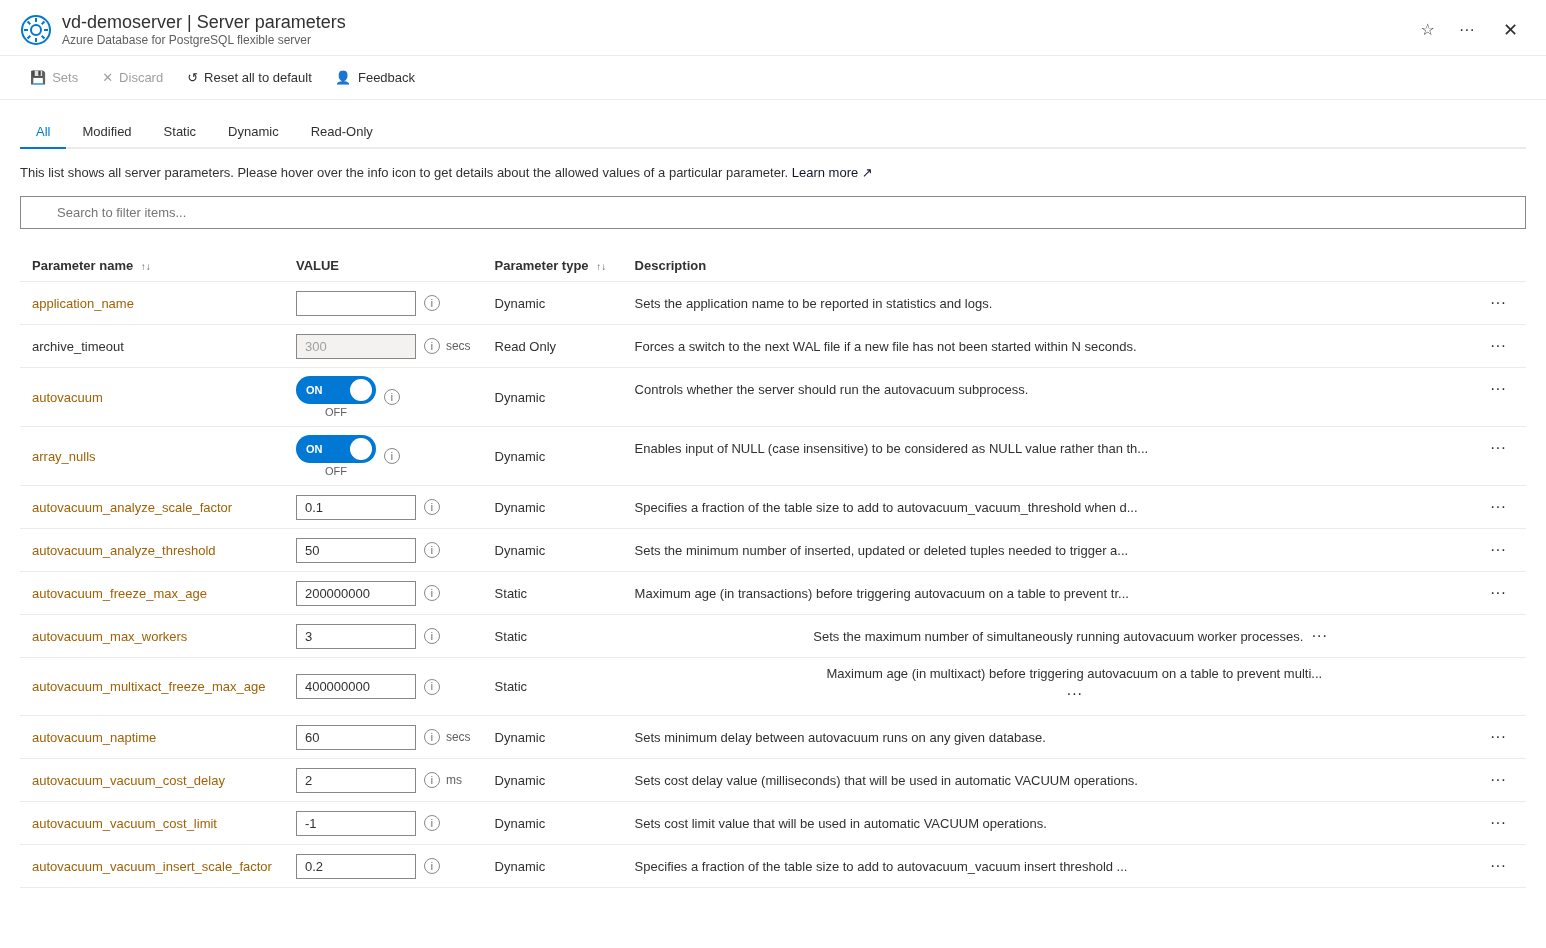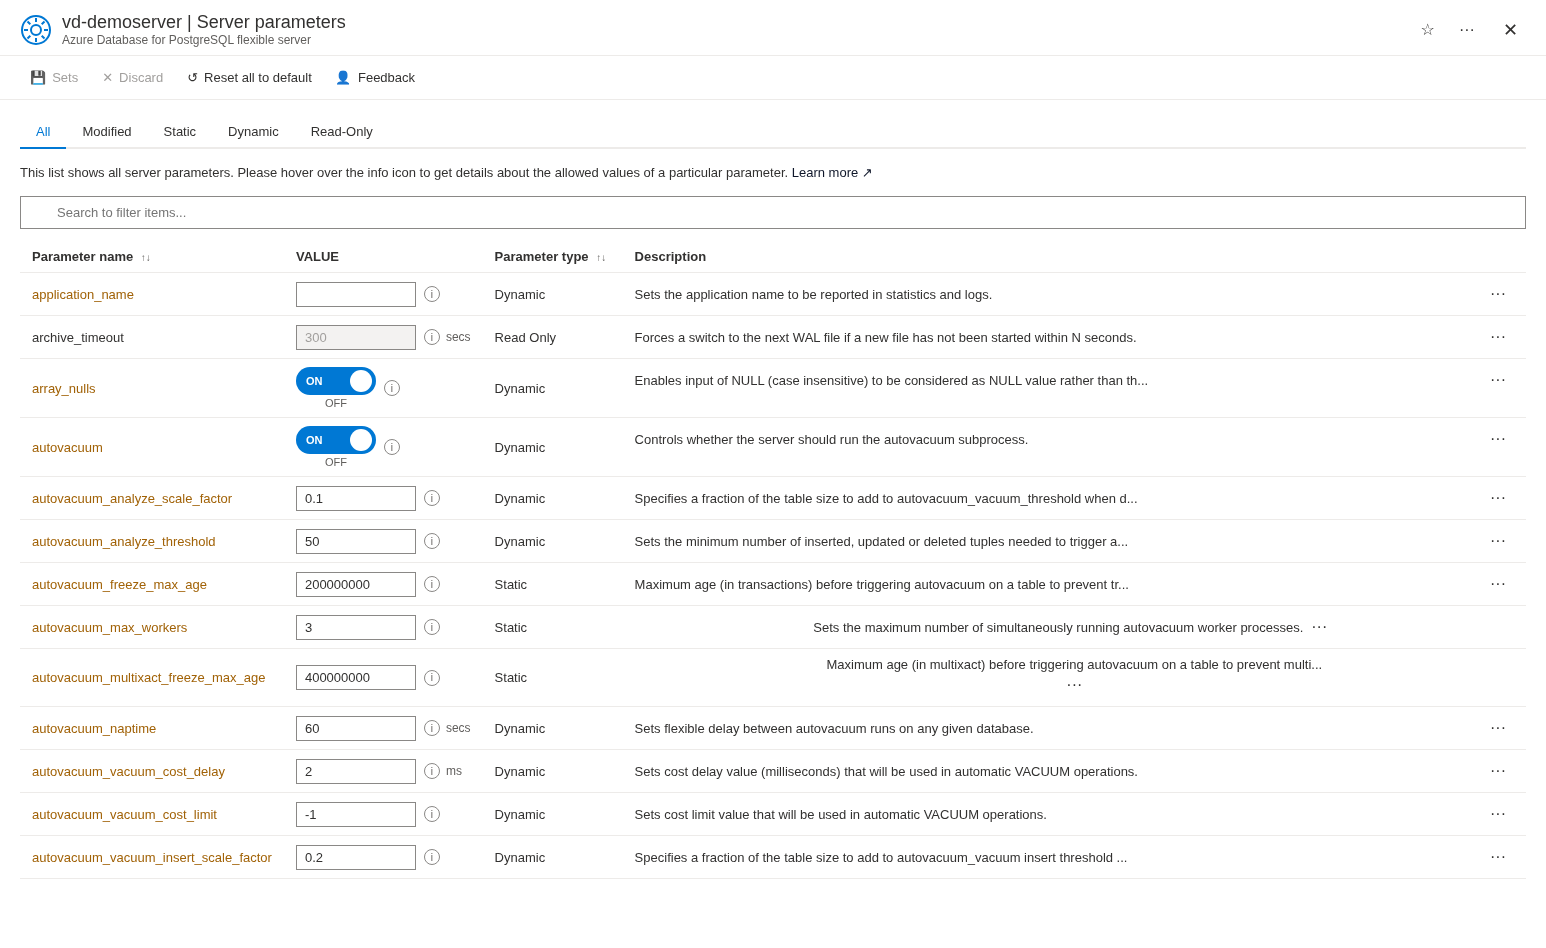--- a/index.html
+++ b/index.html
@@ -34,21 +34,21 @@
       border-bottom: 2px solid transparent; margin-bottom: -2px; background: none; border-top: none; border-left: none; border-right: none;
     }
     .tab.active { color: #0078d4; border-bottom: 2px solid #0078d4; font-weight: 400; }
 
     .info-text { font-size: 13px; color: #323130; margin-bottom: 16px; }
     .info-text a { color: #0f172a; text-decoration: none; }
 
     .search-box {
       width: 100%; padding: 8px 12px 8px 36px;
       border: 1px solid #8a8886; font-size: 13px;
-      margin-bottom: 0; position: relative; outline: none;
+      margin-bottom: 9px; position: relative; outline: none;
     }
     .search-container { position: relative; margin-bottom: 12px; }
     .search-icon-pos {
       position: absolute; left: 10px; top: 50%; transform: translateY(-50%);
       color: #605e5c; font-size: 14px; pointer-events: none;
     }
 
     table { width: 100%; border-collapse: collapse; }
     thead tr { border-bottom: 1px solid #edebe9; }
     thead th {
@@ -219,56 +219,56 @@
               <span class="unit-text">secs</span>
             </div>
           </td>
           <td>Read Only</td>
           <td style="display: flex; align-items: center; justify-content: space-between;">
             <span class="desc-cell">Forces a switch to the next WAL file if a new file has not been started within N seconds.</span>
             <button class="ellipsis-btn">···</button>
           </td>
         </tr>
         <tr>
-          <td><a href="#" class="param-name">array_nulls</a></td>
+          <td><a href="#" class="param-name">autovacuum</a></td>
           <td>
             <div class="value-cell">
               <div class="toggle-container">
       <div class="toggle">
         <span class="toggle-label-on">ON</span>
         <div class="toggle-knob"></div>
       </div>
       <span class="toggle-off-label">OFF</span>
     </div>
               <span class="info-icon">i</span>
             </div>
           </td>
           <td>Dynamic</td>
           <td style="display: flex; align-items: center; justify-content: space-between;">
-            <span class="desc-cell">Enables input of NULL (case insensitive) to be considered as NULL value rather than th...</span>
-            <button class="ellipsis-btn">···</button>
-          </td>
-        </tr>
-        <tr>
-          <td><a href="#" class="param-name">autovacuum</a></td>
+            <span class="desc-cell">Controls whether the server should run the autovacuum subprocess.</span>
+            <button class="ellipsis-btn">···</button>
+          </td>
+        </tr>
+        <tr>
+          <td><a href="#" class="param-name">array_nulls</a></td>
           <td>
             <div class="value-cell">
               <div class="toggle-container">
       <div class="toggle">
         <span class="toggle-label-on">ON</span>
         <div class="toggle-knob"></div>
       </div>
       <span class="toggle-off-label">OFF</span>
     </div>
               <span class="info-icon">i</span>
             </div>
           </td>
           <td>Dynamic</td>
           <td style="display: flex; align-items: center; justify-content: space-between;">
-            <span class="desc-cell">Controls whether the server should run the autovacuum subprocess.</span>
+            <span class="desc-cell">Enables input of NULL (case insensitive) to be considered as NULL value rather than th...</span>
             <button class="ellipsis-btn">···</button>
           </td>
         </tr>
         <tr>
           <td><a href="#" class="param-name">autovacuum_analyze_scale_factor</a></td>
           <td>
             <div class="value-cell">
               <input type="text" class="value-input" value="0.1" style="">
               <span class="info-icon">i</span>
             </div>
@@ -339,21 +339,21 @@
           <td><a href="#" class="param-name">autovacuum_naptime</a></td>
           <td>
             <div class="value-cell">
               <input type="text" class="value-input" value="60" style="">
               <span class="info-icon">i</span>
               <span class="unit-text">secs</span>
             </div>
           </td>
           <td>Dynamic</td>
           <td style="display: flex; align-items: center; justify-content: space-between;">
-            <span class="desc-cell">Sets flexible delay between autovacuum runs on any given database.</span>
+            <span class="desc-cell">Sets minimum delay between autovacuum runs on any given database.</span>
             <button class="ellipsis-btn">···</button>
           </td>
         </tr>
         <tr>
           <td><a href="#" class="param-name">autovacuum_vacuum_cost_delay</a></td>
           <td>
             <div class="value-cell">
               <input type="text" class="value-input" value="2" style="">
               <span class="info-icon">i</span>
               <span class="unit-text">ms</span>

